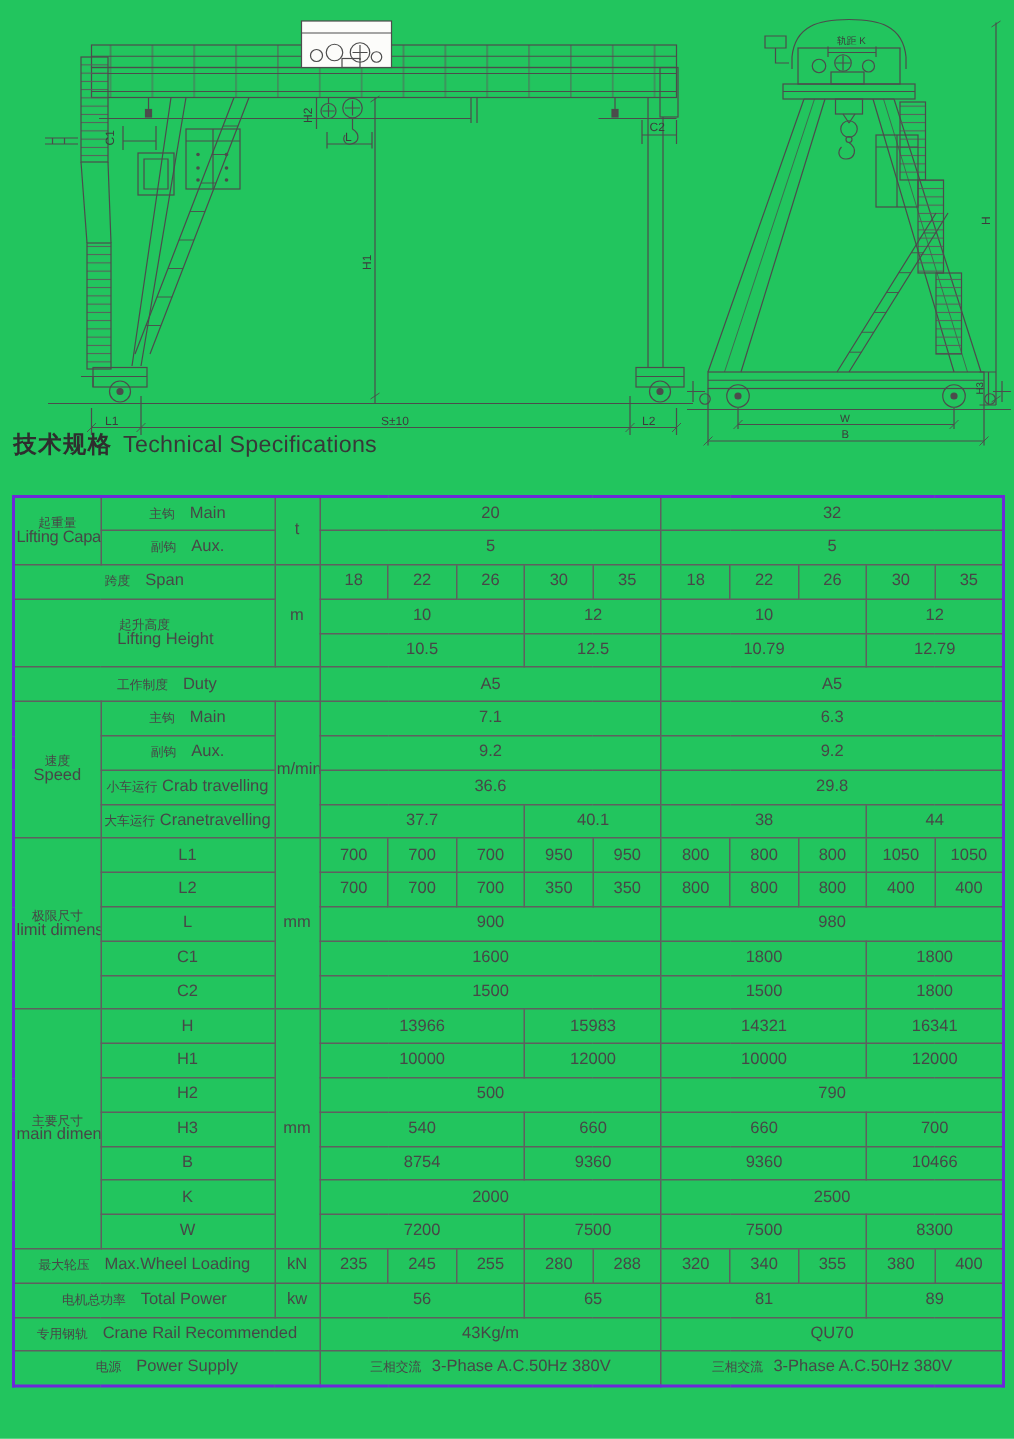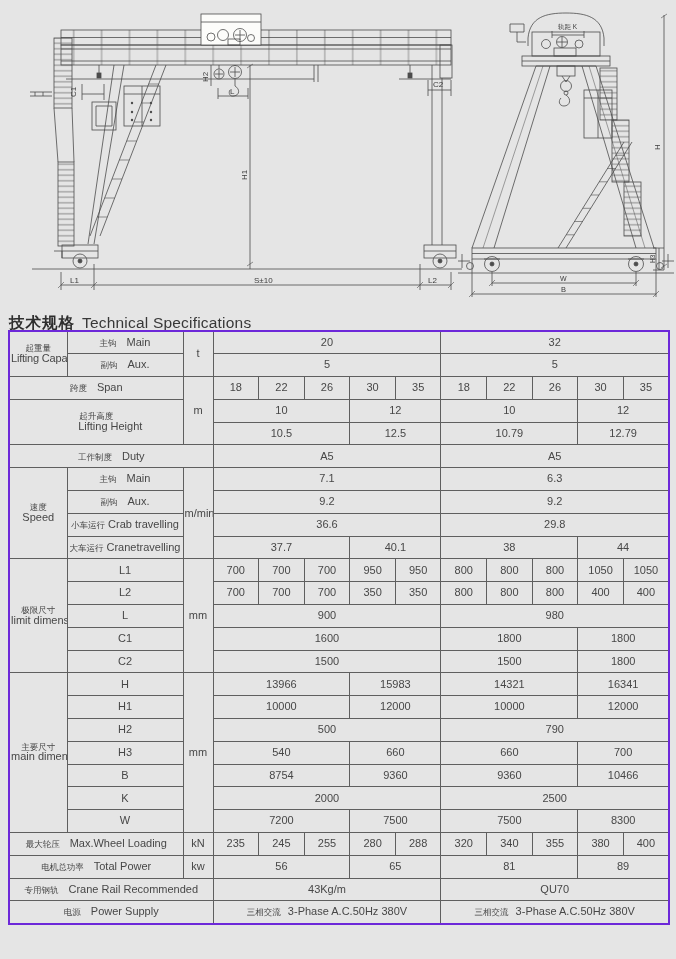--- a/index.html
+++ b/index.html
@@ -3,25 +3,25 @@
 <meta charset="utf-8">
 <style>
   *{box-sizing:border-box;}
   html,body{margin:0;padding:0;}
   body{
     width:676px;height:959px;
     background:#fbfbf9;
     font-family:"Liberation Sans","DejaVu Sans",sans-serif;
     color:#3f3f3f;
   }
-  #page{position:relative;width:676px;height:959px;overflow:hidden;background:#e5e5e5;}
+  #page{position:relative;width:676px;height:959px;overflow:hidden;background:#22c55e;}
   #drawings{position:absolute;left:0;top:0;width:676px;height:298px;}
   #front-svg{position:absolute;left:4px;top:2px;}
   #side-svg{position:absolute;left:458px;top:2px;}
-  #title{position:absolute;left:9px;top:313px;white-space:nowrap;}
+  #title{position:absolute;left:9px;top:286px;white-space:nowrap;}
   #title .t-zh{font-size:15.5px;font-weight:bold;letter-spacing:1px;color:#2e2e2e;}
   #title .t-en{font-size:15.5px;margin-left:7px;letter-spacing:0.2px;color:#383838;}
   #spec{
     position:absolute;left:8px;top:330px;
     border-collapse:collapse;table-layout:fixed;width:660px;
     border:2px solid #6d28d9;
   }
   #spec td{
     border:1px solid #5f5f5f;
     height:22.8px;padding:0 1px;

